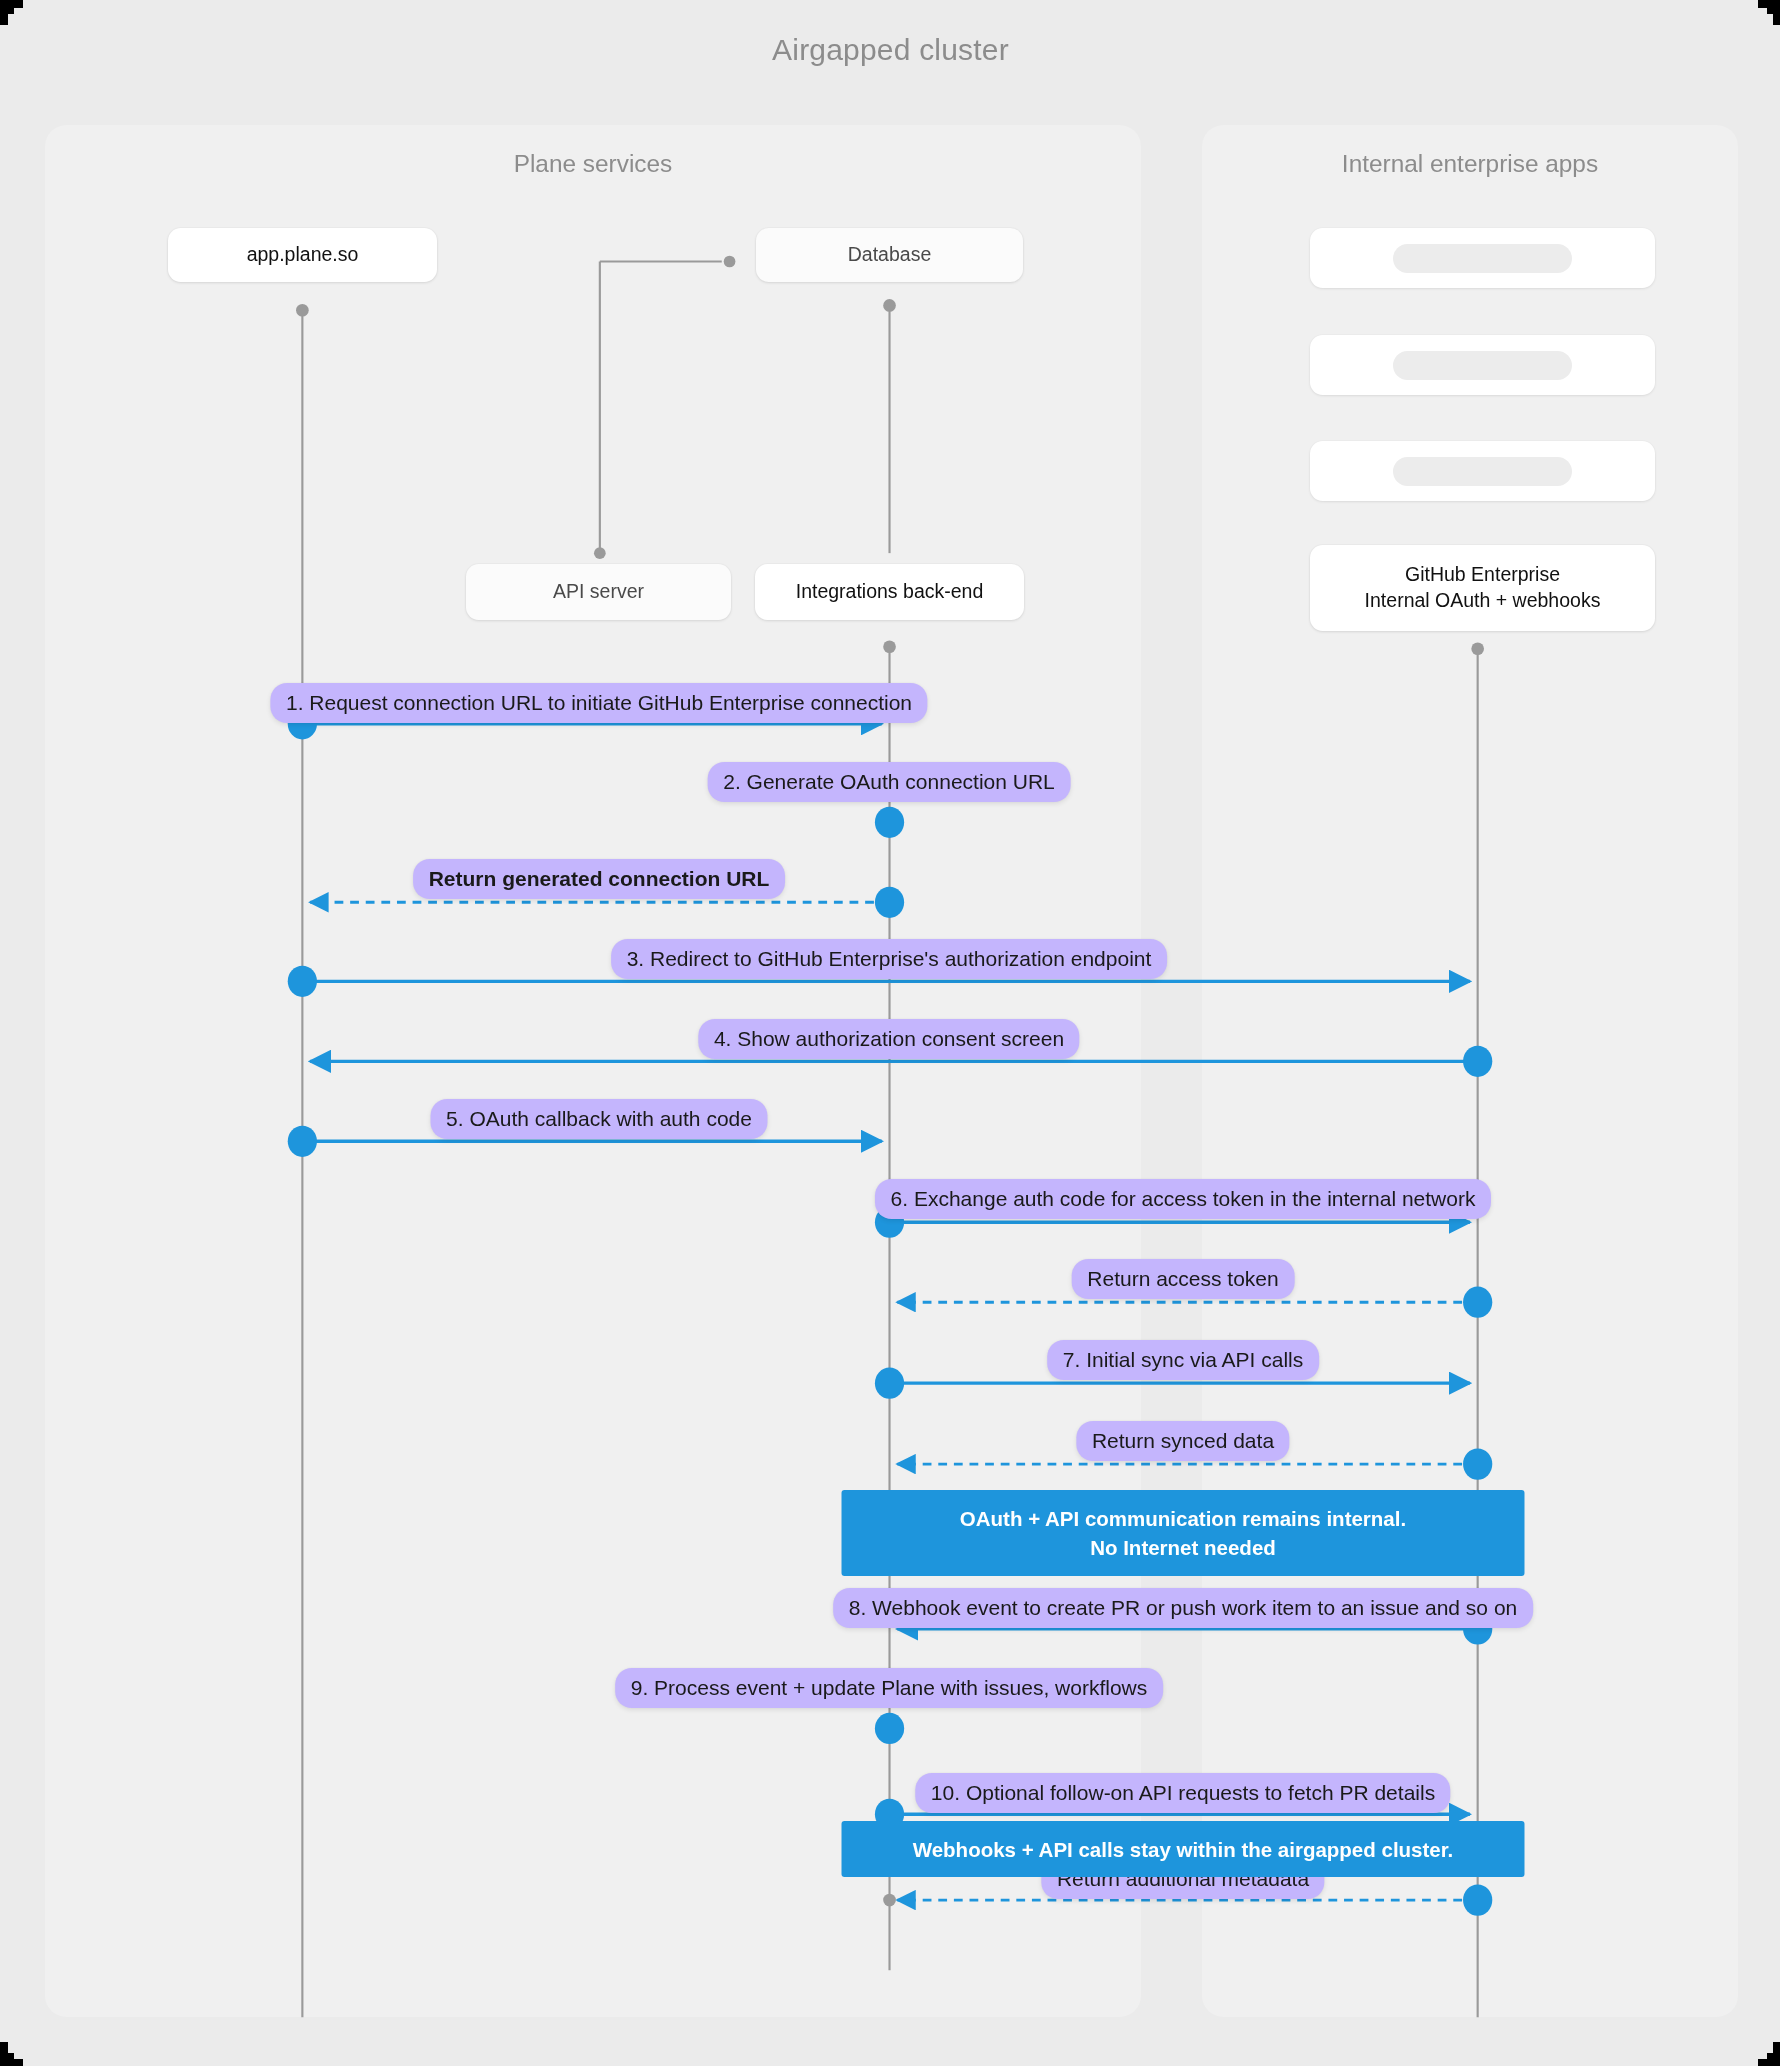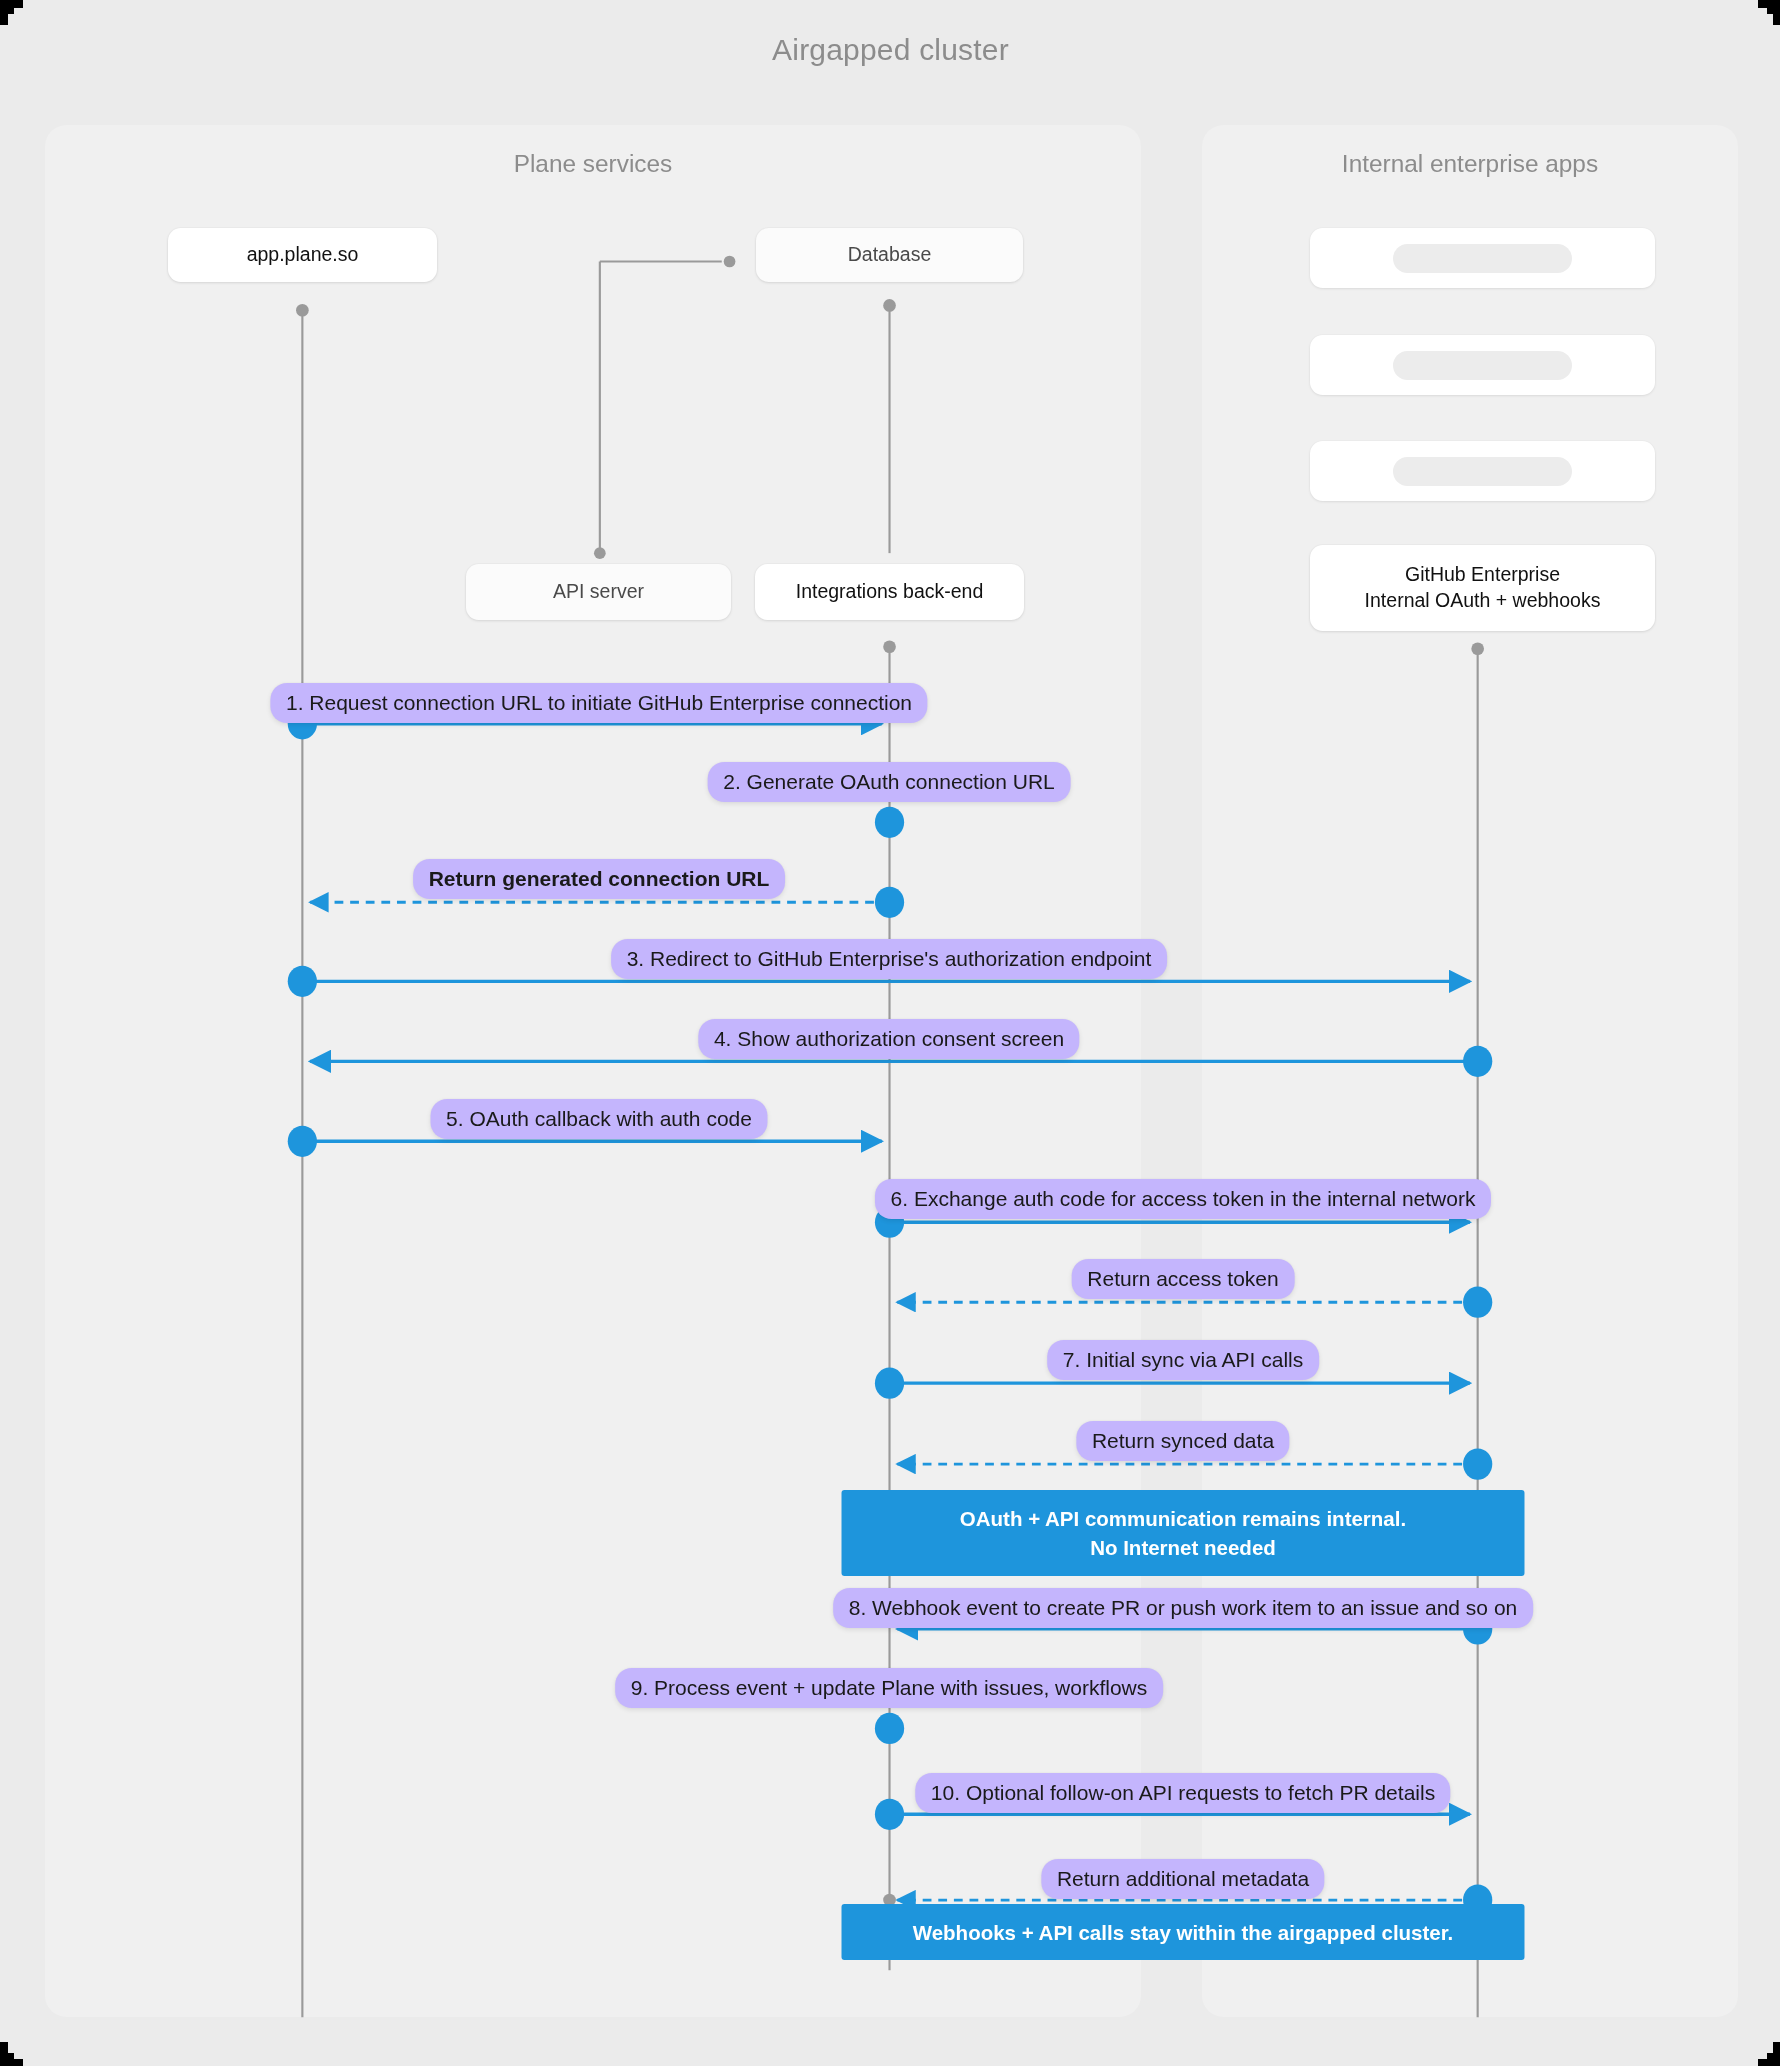--- a/index.html
+++ b/index.html
@@ -208,16 +208,16 @@
 <div class="msg" style="left:1183px;top:1421px;">Return synced data</div>
 <div class="msg" style="left:1183px;top:1588px;">8. Webhook event to create PR  or push work item to an issue  and so on</div>
 <div class="msg" style="left:889px;top:1668px;">9. Process event + update Plane with issues, workflows</div>
 <div class="msg" style="left:1183px;top:1773px;">10. Optional follow-on API requests to fetch PR details</div>
 <div class="msg" style="left:1183px;top:1859px;">Return additional metadata</div>
 
 <div class="note" style="left:1183px;top:1490px;width:683px;">
   <div>OAuth + API communication remains internal.</div>
   <div>No Internet needed</div>
 </div>
-<div class="note" style="left:1183px;top:1904px;width:683px;">
+<div class="note" style="left:1183px;top:1821px;width:683px;">
   <div>Webhooks + API calls stay within the airgapped cluster.</div>
 </div>
 
 
 </body></html>

